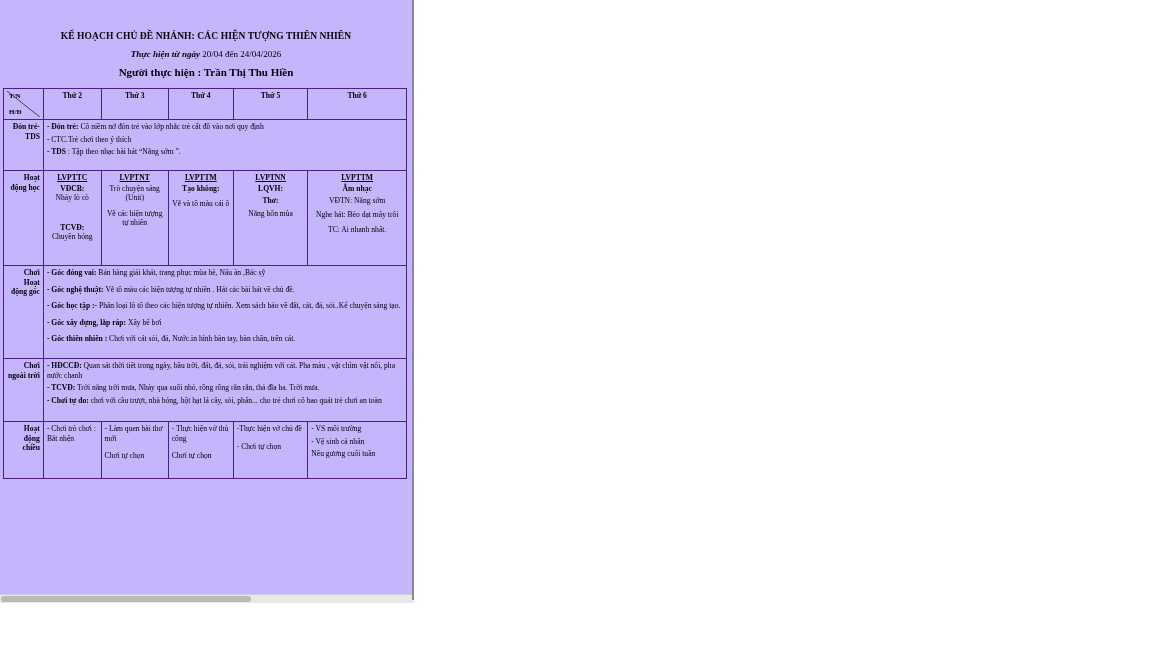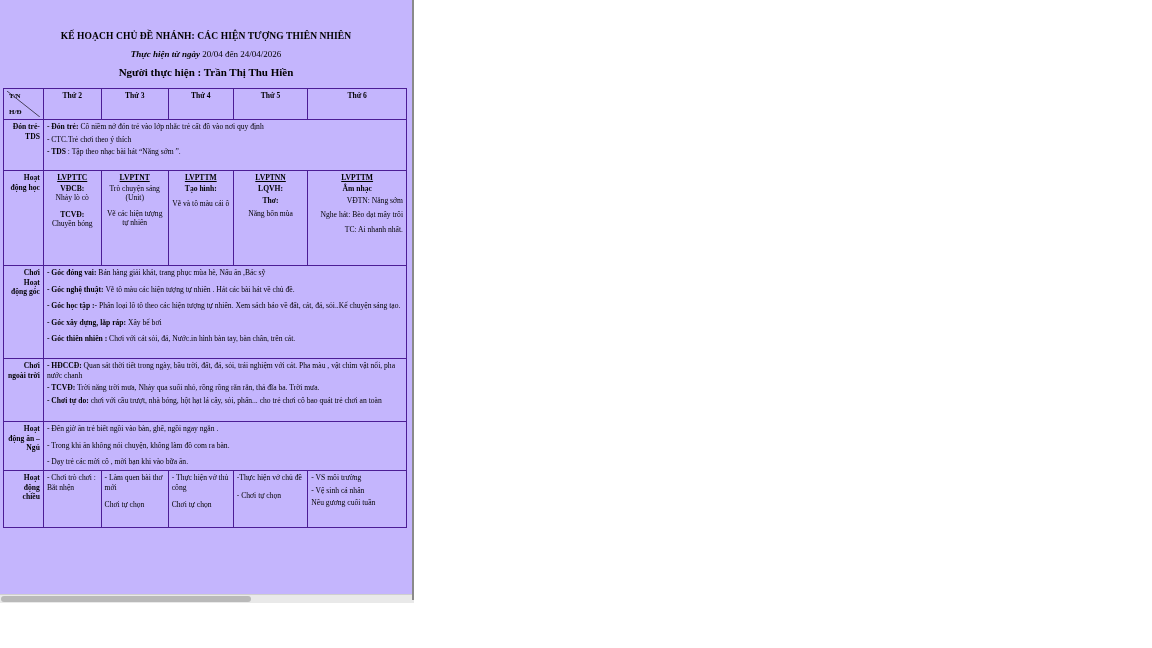--- a/index.html
+++ b/index.html
@@ -153,21 +153,21 @@
   }
   .activity-title {
     font-weight: bold;
     text-align: center;
     display: block;
   }
   .activity-body {
     text-align: center;
     display: block;
   }
-  .left-body { text-align: right; display: block; }
+  .left-body { text-align: center; display: block; }
 </style>
 </head>
 <body>
 
 <div id="page">
 
   <div class="doc-pane">
 
     <div class="title-block">
       <div class="doc-title">KẾ HOẠCH CHỦ ĐỀ NHÁNH: CÁC HIỆN TƯỢNG THIÊN NHIÊN</div>
@@ -211,31 +211,31 @@
           <p class="l"><span class="b">- TDS</span> : Tập theo nhạc bài hát “Nắng sớm ”.</p>
         </td>
       </tr>
 
       <tr>
         <td class="rowhead">Hoạt động học</td>
         <td style="height:90px">
           <span class="subhead">LVPTTC</span>
           <span class="activity-title">VĐCB:</span>
           <span class="activity-body">Nhảy lò cò</span>
-          <span class="activity-title" style="margin-top:7px">TCVĐ:</span>
+          <span class="activity-title" style="margin-top:20px">TCVĐ:</span>
           <span class="activity-body">Chuyền bóng</span>
         </td>
         <td>
           <span class="subhead">LVPTNT</span>
           <span class="activity-body">Trò chuyện sáng (Unit)</span>
           <span class="activity-body" style="margin-top:6px">Vẽ các hiện tượng tự nhiên</span>
         </td>
         <td>
           <span class="subhead">LVPTTM</span>
-          <span class="activity-title">Tạo hình:</span>
+          <span class="activity-title">Tạo không:</span>
           <span class="activity-body" style="margin-top:6px">Vẽ và tô màu cái ô</span>
         </td>
         <td>
           <span class="subhead">LVPTNN</span>
           <span class="activity-title">LQVH:</span>
           <span class="activity-title" style="margin-top:3px">Thơ:</span>
           <span class="activity-body" style="margin-top:3px">Nắng bốn mùa</span>
         </td>
         <td>
           <span class="subhead">LVPTTM</span>
@@ -261,28 +261,20 @@
         <td class="rowhead">
           <div>Chơi ngoài trời</div>
         </td>
         <td colspan="5" style="height:58px">
           <p class="l"><span class="b">- HĐCCĐ:</span>  Quan sát thời tiết trong ngày, bầu trời, đất, đá, sỏi, trái nghiệm với cát. Pha màu , vật chìm vật nổi, pha nước chanh</p>
           <p class="l"><span class="b">- TCVĐ:</span> Trời nắng trời mưa, Nhảy qua suối nhỏ, rồng rồng rắn rắn, thả đĩa ba. Trời mưa.</p>
           <p class="l"><span class="b">- Chơi tự do:</span> chơi với  cầu trượt, nhà bóng, hột hạt lá cây, sỏi, phấn... cho trẻ chơi cô bao quát trẻ chơi an toàn</p>
         </td>
       </tr>
 
-      <tr>
-        <td class="rowhead">Hoạt động ăn – Ngủ</td>
-        <td colspan="5" style="height:44px">
-          <p class="l" style="margin-bottom:7px">- Đến giờ ăn trẻ biết ngồi vào bàn, ghế, ngồi ngay ngắn .</p>
-          <p class="l" style="margin-bottom:7px">- Trong khi ăn không nói chuyện, không làm đồ com ra bàn.</p>
-          <p class="l">-  Dạy trẻ các mời cô , mời bạn khi vào bữa ăn.</p>
-        </td>
-      </tr>
 
       <tr>
         <td class="rowhead">Hoạt động chiều</td>
         <td style="height:52px">
           <p class="l">- Chơi trò chơi : Bắt nhện</p>
         </td>
         <td>
           <p class="l" style="margin-bottom:8px">- Làm quen bài thơ mới</p>
           <p class="l">Chơi tự chọn</p>
         </td>

